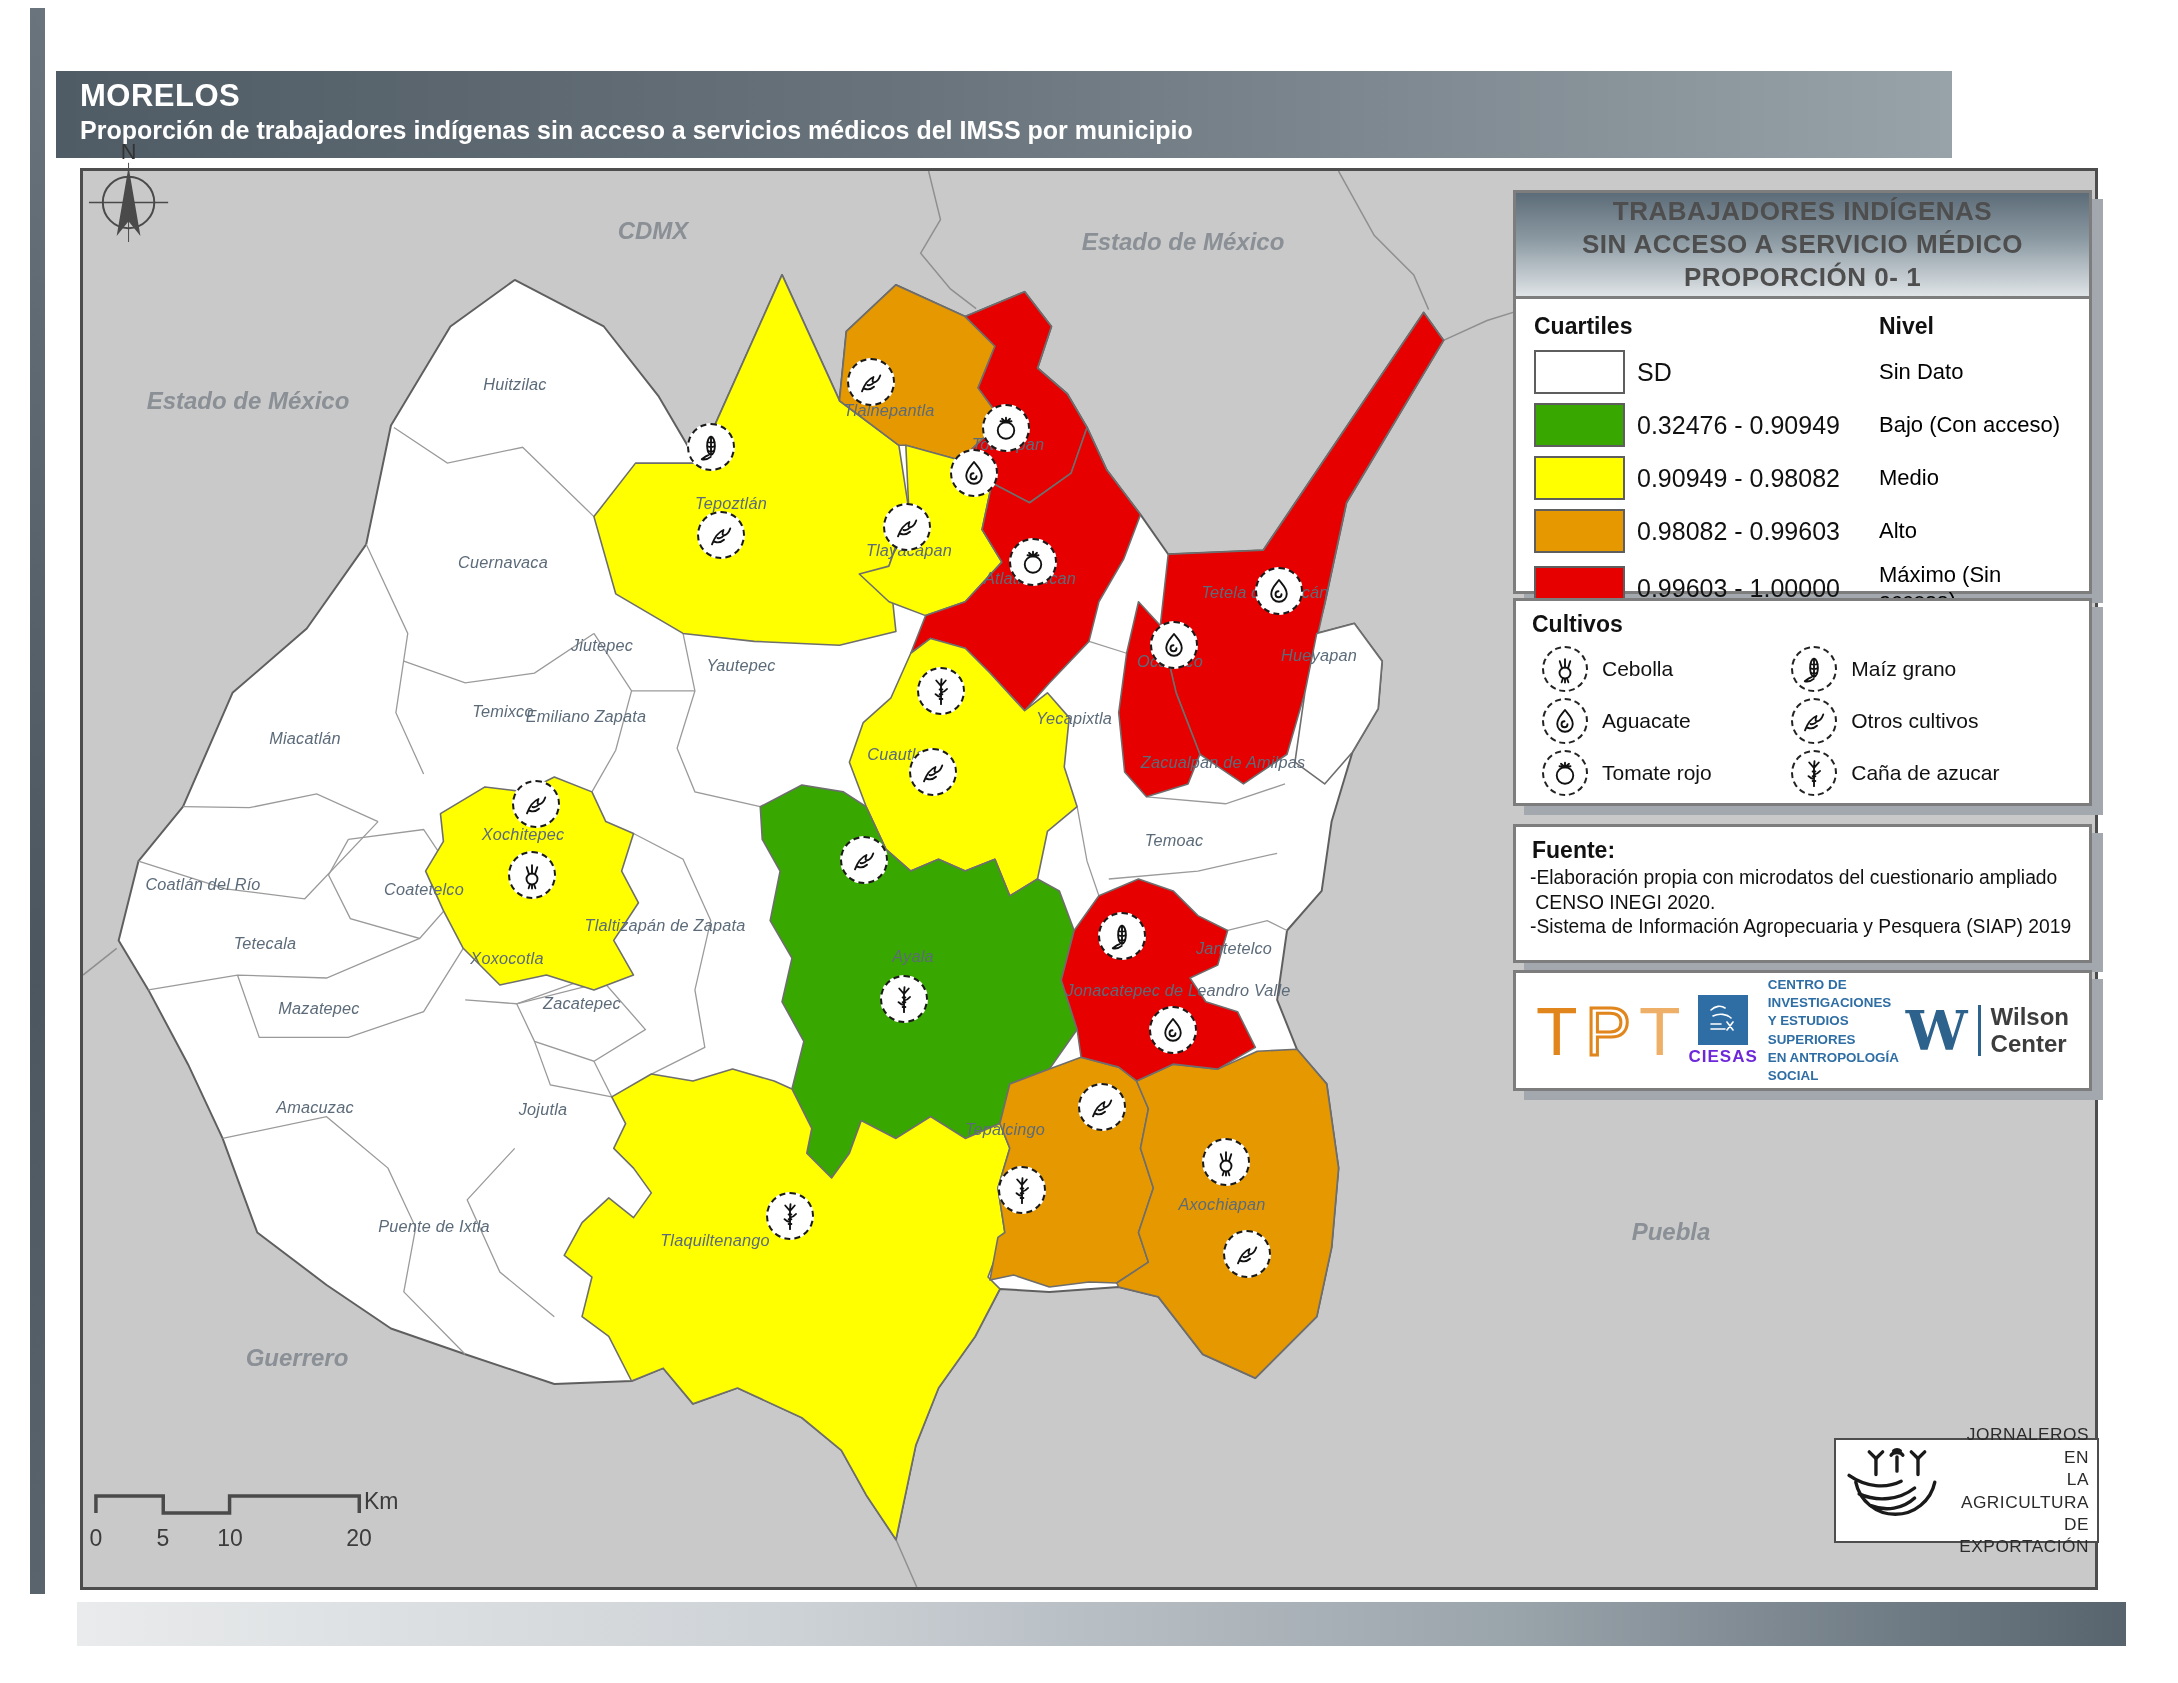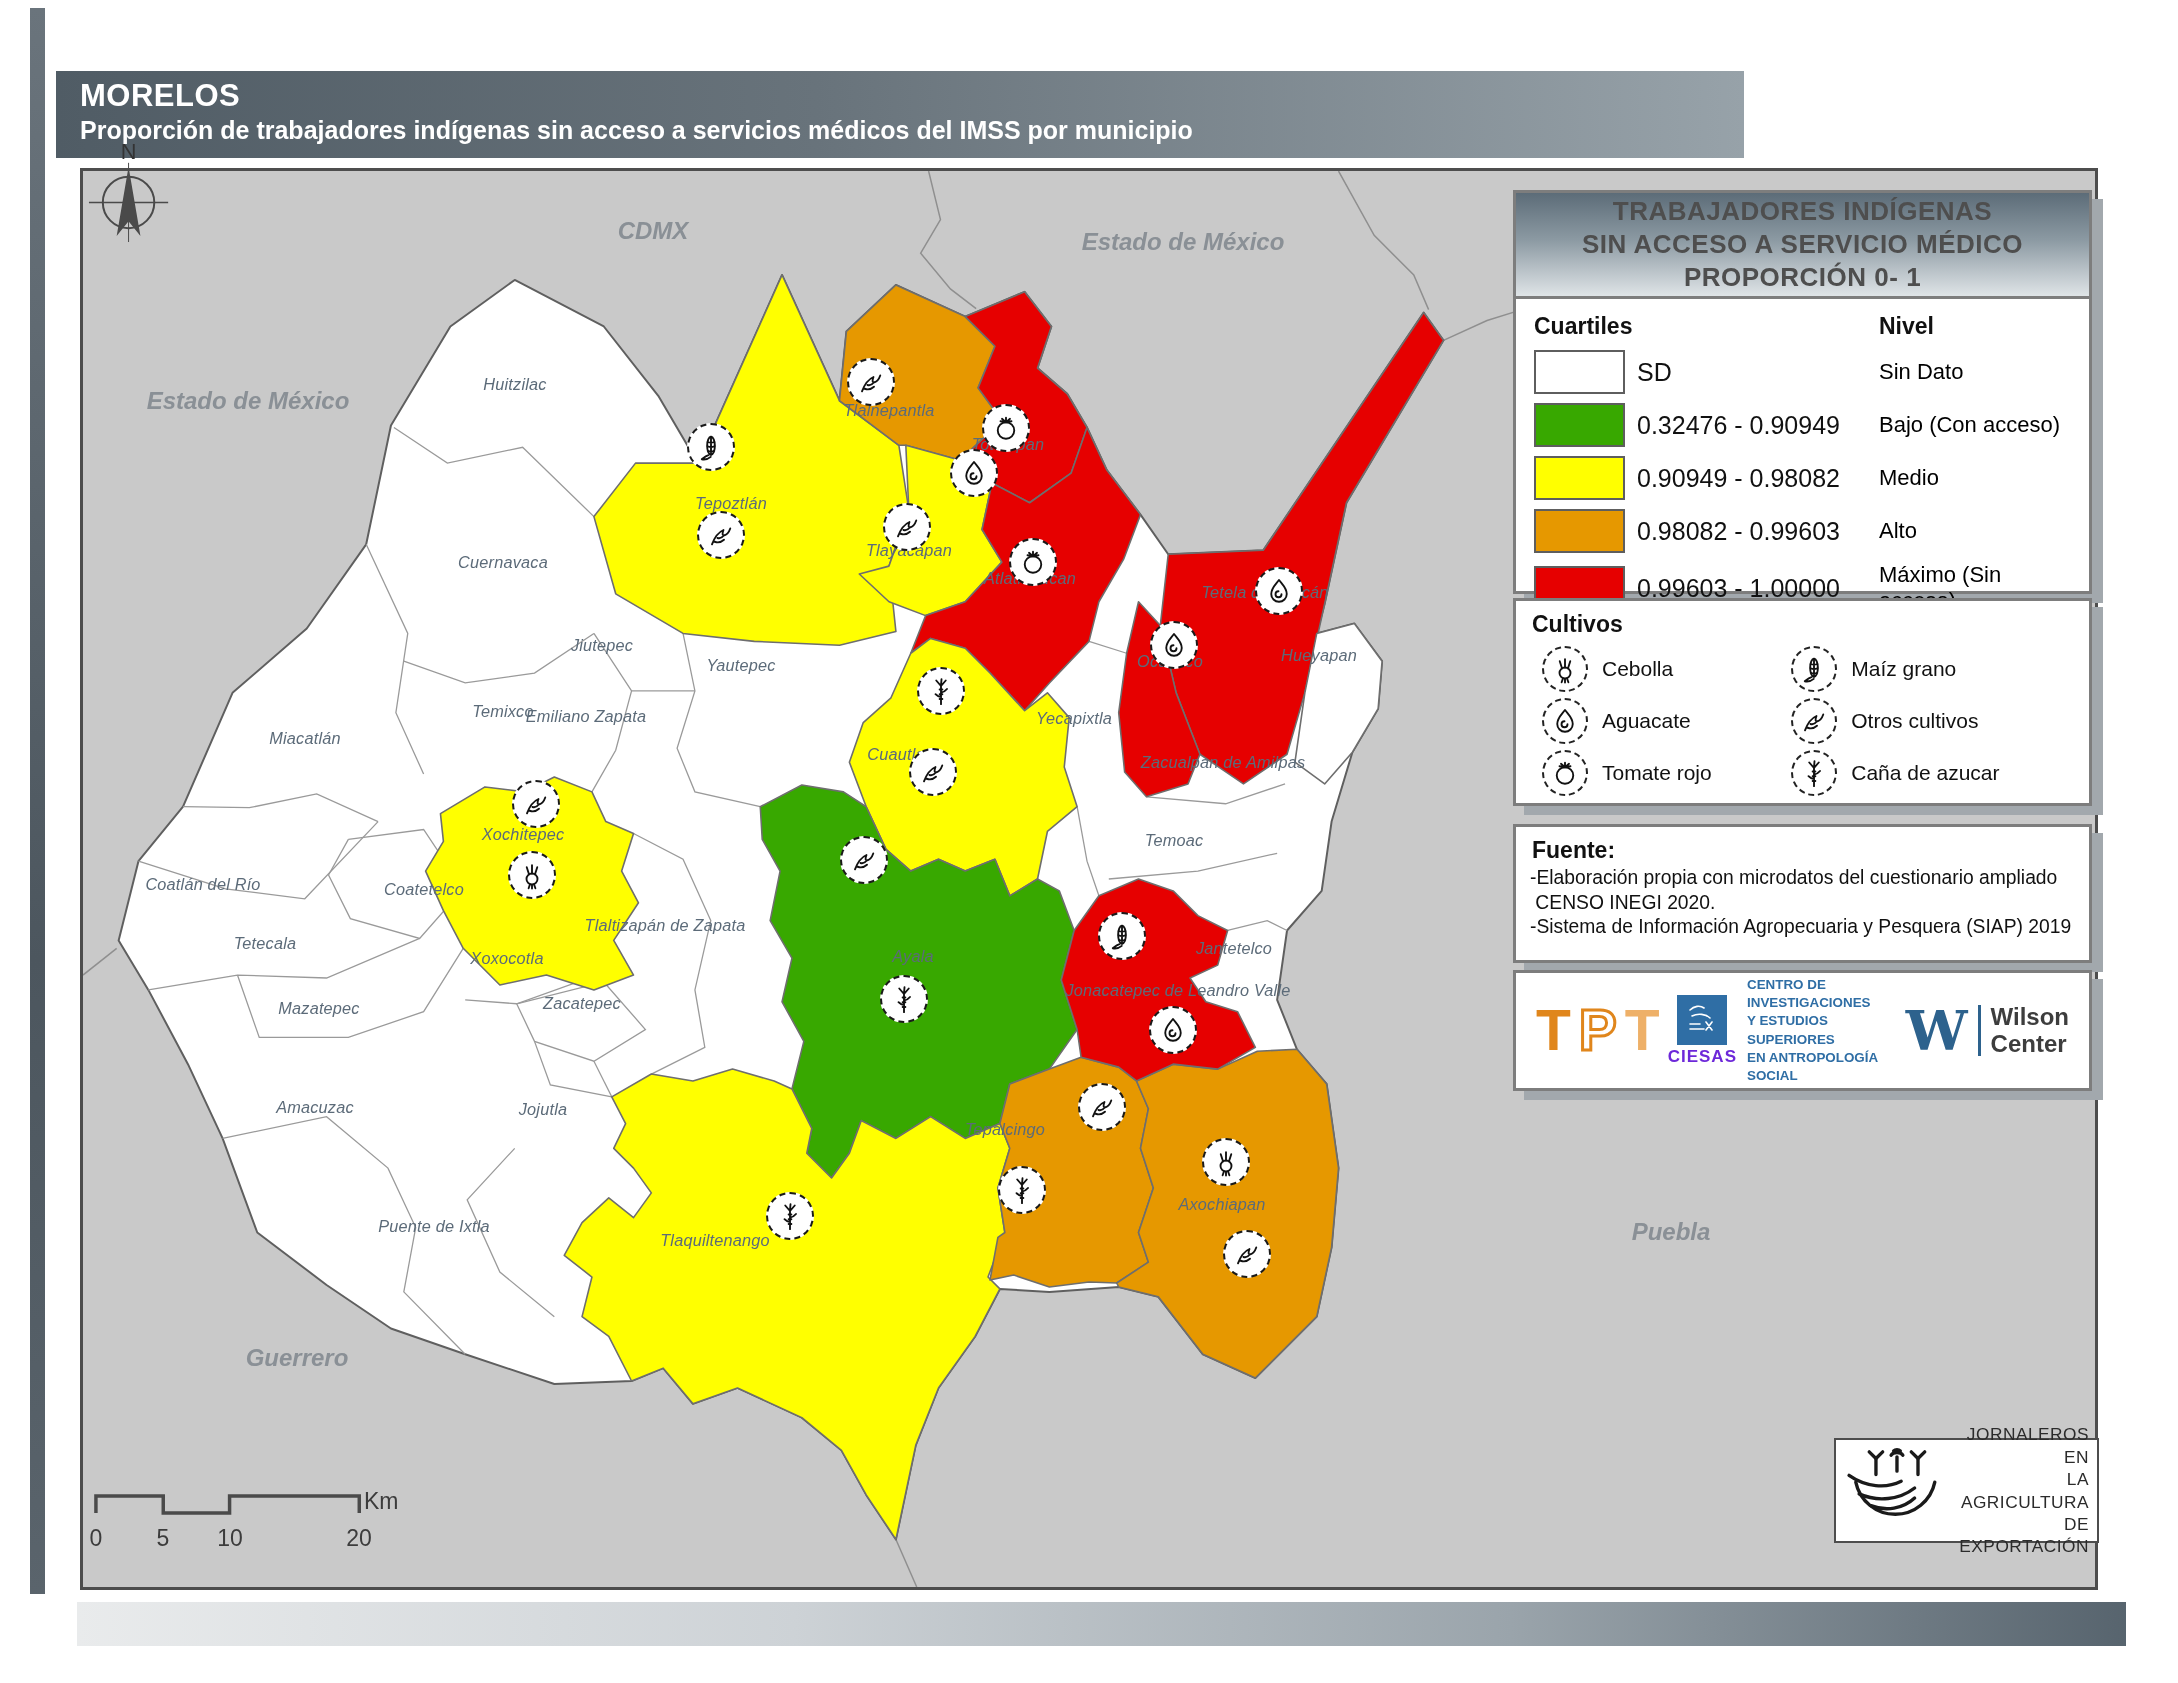--- a/index.html
+++ b/index.html
@@ -1,21 +1,21 @@
 <!DOCTYPE html>
 <html><head>
 <meta charset="utf-8">
 <style>
   html,body{margin:0;padding:0;background:#ffffff;}
   .canvas{position:relative;width:2178px;height:1683px;background:#ffffff;font-family:"Liberation Sans",sans-serif;overflow:hidden;}
 
   .accent-left{position:absolute;left:30px;top:8px;width:15px;height:1586px;background:linear-gradient(180deg,#6a747c,#4c565e 60%,#5a646c);}
   .accent-bottom{position:absolute;left:77px;top:1602px;width:2049px;height:44px;background:linear-gradient(90deg,#e9ebec 0%,#cdd2d6 35%,#9aa4ab 70%,#57646e 100%);}
 
-  .header{position:absolute;left:56px;top:71px;width:1688px;height:87px;background:linear-gradient(90deg,#505c65 0%,#68737b 45%,#97a2a9 100%);color:#fff;box-sizing:border-box;padding:8px 0 0 24px;}
+  .header{position:absolute;left:56px;top:71px;width:1896px;height:87px;background:linear-gradient(90deg,#505c65 0%,#68737b 45%,#97a2a9 100%);color:#fff;box-sizing:border-box;padding:8px 0 0 24px;}
   .h-title{font-size:31px;font-weight:bold;letter-spacing:0.5px;line-height:1.1;}
   .h-sub{font-size:25px;font-weight:bold;margin-top:3px;}
 
   .map-frame{position:absolute;left:80px;top:168px;width:2018px;height:1422px;background:#c9c9c9;border:3px solid #4d4d4d;box-sizing:border-box;}
   #map-svg{position:absolute;left:83px;top:171px;z-index:2;}
 
   .neighbor-label{position:absolute;transform:translate(-50%,-50%);font-size:24px;font-weight:bold;font-style:italic;color:#8a9096;z-index:3;white-space:nowrap;}
   .muni-label{position:absolute;transform:translate(-50%,-50%);font-size:16.3px;font-style:italic;color:#5c6b79;z-index:4;white-space:nowrap;letter-spacing:0.2px;}
   .marker{position:absolute;transform:translate(-50%,-50%);width:48px;height:48px;border-radius:50%;background:#fff;border:2px dashed #1a1a1a;box-sizing:border-box;display:flex;align-items:center;justify-content:center;z-index:6;}
 
@@ -44,21 +44,21 @@
   .lg-head{font-size:23px;font-weight:bold;color:#111;padding:10px 16px 2px 16px;}
   #cultivos-grid{display:grid;grid-template-rows:repeat(3,1fr);grid-auto-flow:column;padding:6px 20px 10px 26px;column-gap:10px;row-gap:6px;}
   .cult-item{display:flex;align-items:center;gap:14px;}
   .cult-icon{width:46px;height:46px;border-radius:50%;border:2px dashed #222;box-sizing:border-box;display:flex;align-items:center;justify-content:center;background:#fff;flex:0 0 auto;}
   .cult-label{font-size:21px;color:#111;}
   #fuente-lines{padding:2px 14px;}
   #fuente-lines div{font-size:19.3px;color:#111;line-height:1.28;white-space:pre;}
 
   
   .lg-d{display:flex;align-items:center;justify-content:space-between;padding:0 20px;}
-  .logo-tpt{font-size:57px;font-weight:bold;letter-spacing:8px;line-height:1;}
+  .logo-tpt{font-size:68px;font-weight:normal;letter-spacing:8px;line-height:1;}
   .logo-tpt .t1{color:#e0861c;}
   .logo-tpt .t2{color:#fff;-webkit-text-stroke:3px #e0861c;}
   .logo-tpt .t3{color:#eeb068;}
   .logo-ciesas{display:flex;align-items:center;gap:10px;}
   .ci-left{display:flex;flex-direction:column;align-items:center;}
   .ci-square{width:50px;height:50px;background:#2f6ea5;display:flex;align-items:center;justify-content:center;}
   .ci-acr{font-size:17px;font-weight:bold;color:#6d28d9;letter-spacing:1px;margin-top:2px;}
   .ci-lines div{font-size:13.4px;font-weight:bold;color:#2f6ea5;line-height:1.35;}
   .logo-wilson{display:flex;align-items:center;gap:10px;}
   .w-mark{font-family:"DejaVu Serif",serif;font-size:55px;font-weight:bold;color:#2d628d;line-height:1;}

